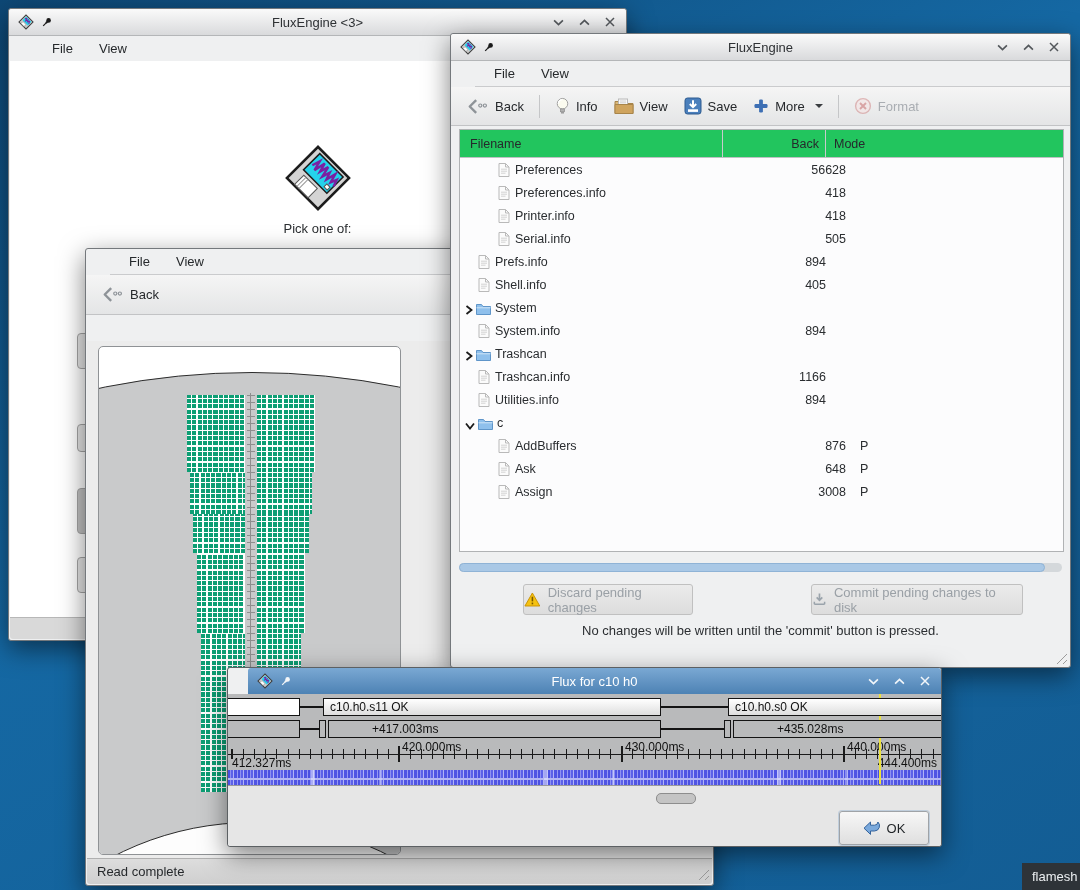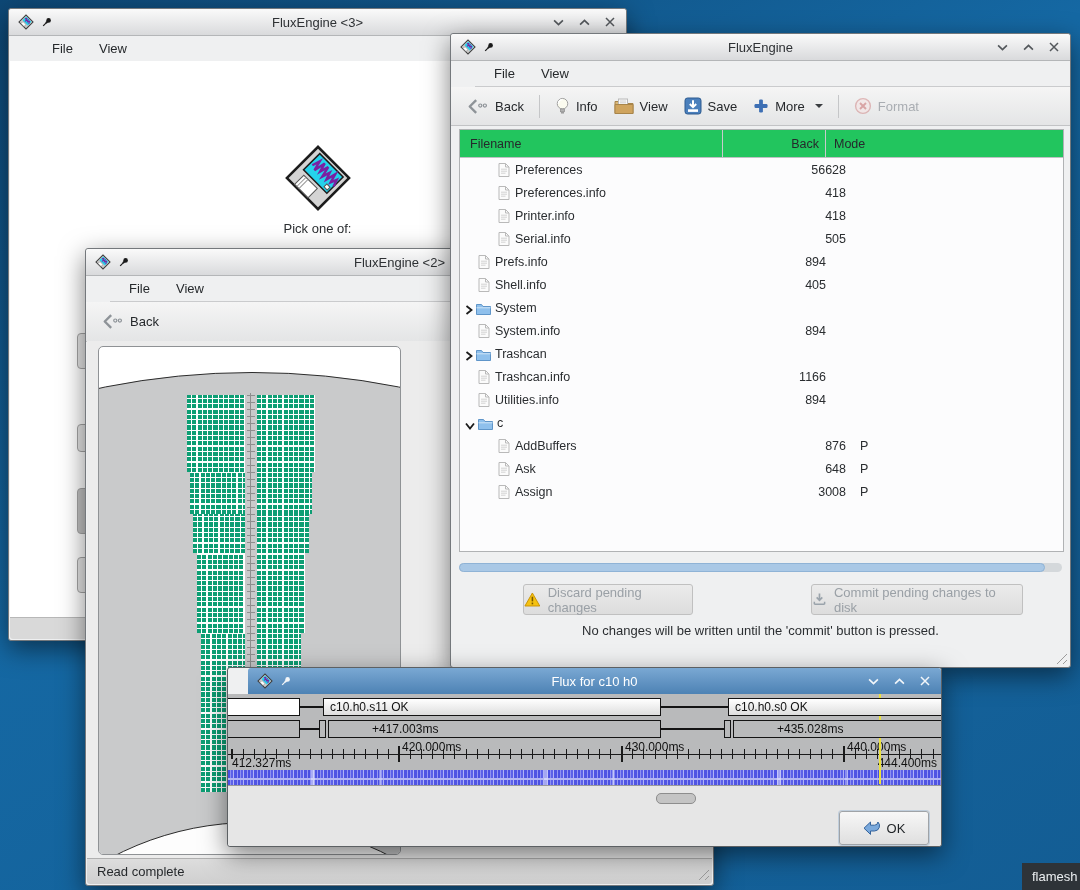--- a/index.html
+++ b/index.html
@@ -177,38 +177,20 @@
       <div class="picklabel">Pick one of:</div>
       <div class="sliver" style="top:272px;height:34px;"></div>
       <div class="sliver" style="top:363px;height:26px;"></div>
       <div class="sliver" style="top:427px;height:44px;background:#c3c3c3;"></div>
       <div class="sliver" style="top:496px;height:34px;"></div>
     </div>
     <div class="w3status"></div>
   </div>
 
   <div class="win w2 z20">
-    <div class="titlebar">
-      <span class="tbleft">
-        <svg width="16" height="16" viewBox="0 0 16 16">
-            <g transform="rotate(45 8 8)">
-              <rect x="3" y="3" width="10" height="10" fill="#c9c9c9" stroke="#3d3d3d"></rect>
-              <rect x="4.3" y="4" width="7.4" height="5.2" fill="#24d2ec"></rect>
-              <path d="M5 6.5 l1 -1.5 1 2.5 1 -2.5 1 2 1 -2 1.4 2.5" stroke="#7b1fa2" fill="none" stroke-width="1"></path>
-              <rect x="5.6" y="9.8" width="4.2" height="2.8" fill="#fff" stroke="#777" stroke-width="0.5"></rect>
-            </g>
-          </svg>
-        <svg width="12" height="12" viewBox="0 0 12 12">
-            <circle cx="7.6" cy="4.4" r="2.3" fill="#1a1a1a"></circle>
-            <rect x="4.7" y="5.3" width="2" height="2" fill="#1a1a1a" transform="rotate(45 5.7 6.3)"></rect>
-            <line x1="5.4" y1="6.6" x2="2.2" y2="9.8" stroke="#1a1a1a" stroke-width="1.2"></line>
-          </svg>
-      </span>
-      <span class="title">FluxEngine &lt;2&gt;</span>
-    </div>
     <div class="menubar">
       <span class="menu-item">File</span>
       <span class="menu-item">View</span>
     </div>
     <div class="toolbar">
       <span class="tbtn">
         <svg width="22" height="17" viewBox="0 0 24 18">
             <polyline points="10,2 3,9 10,16" fill="none" stroke="#8e9398" stroke-width="2.6" stroke-linejoin="round"></polyline>
             <circle cx="14.5" cy="8" r="1.7" fill="none" stroke="#8e9398" stroke-width="1.3"></circle>
             <circle cx="19.5" cy="8" r="1.7" fill="none" stroke="#8e9398" stroke-width="1.3"></circle>

